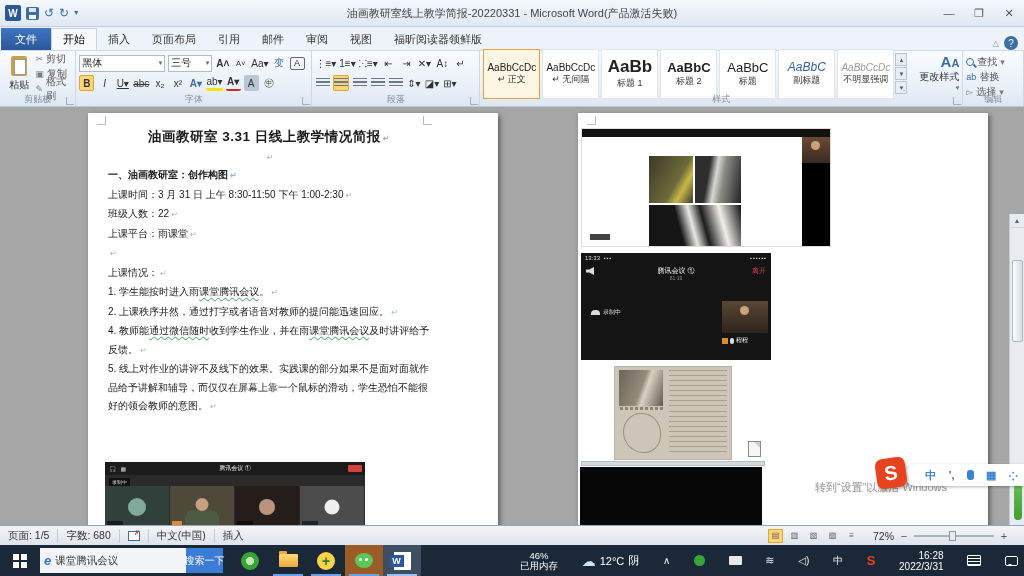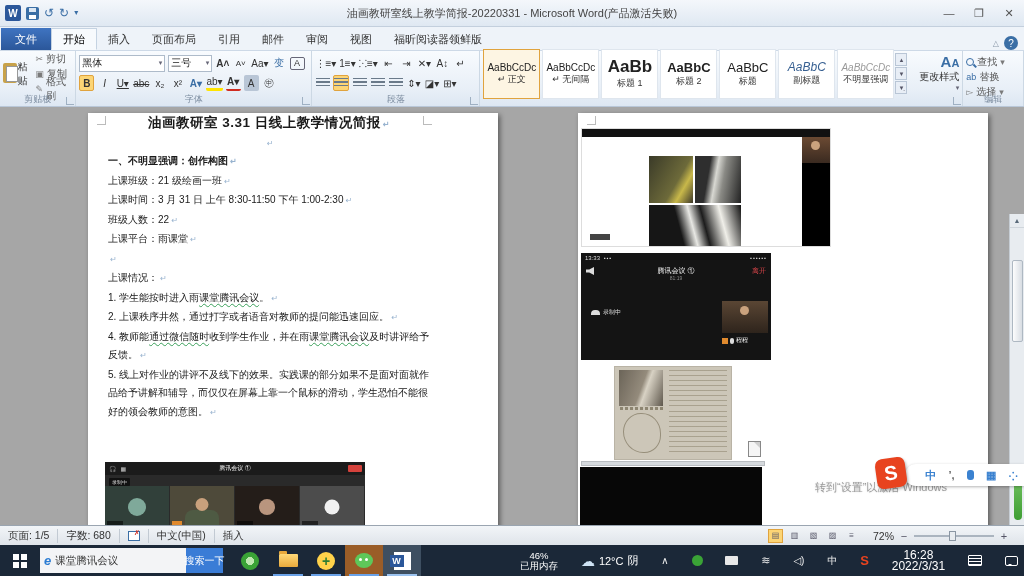--- a/index.html
+++ b/index.html
@@ -24,21 +24,21 @@
   .rtab{height:22px;padding:0 11px;display:flex;align-items:center;color:#333;font-size:11px;}
   .rtab.active{background:#f7fafd;border:1px solid #c5d3e2;border-bottom:1px solid #f7fafd;color:#000;}
   .ribbonhelp{margin-left:auto;display:flex;align-items:center;gap:5px;padding-right:6px;}
   .helpdot{width:14px;height:14px;border-radius:50%;background:#3a6ea5;color:#fff;font-size:10px;display:flex;align-items:center;justify-content:center;}
 
   
   .ribbon{position:absolute;left:0;top:51px;width:1024px;height:56px;background:linear-gradient(#f8fbfe,#e8eff7 70%,#dde7f2);border-bottom:1px solid #b9c7d8;display:flex;}
   .grp{position:relative;height:100%;border-right:1px solid #ccd8e4;padding:2px 3px 12px 3px;}
   .grp-label{position:absolute;left:0;right:0;bottom:0;text-align:center;font-size:9px;color:#7d8da0;}
   .launcher{position:absolute;right:1px;bottom:1px;width:8px;height:8px;border-left:1px solid #9fb0c2;border-bottom:1px solid #9fb0c2;font-size:6px;color:#7d8da0;}
-  .bigbtn{display:flex;flex-direction:row;align-items:center;justify-content:center;width:36px;height:42px;font-size:10px;color:#333;}
+  .bigbtn{display:flex;flex-direction:column;align-items:center;justify-content:center;width:36px;height:42px;font-size:10px;color:#333;}
   .clip-ic{width:16px;height:20px;background:#c8a24a;border-radius:2px;position:relative;margin-bottom:2px;}
   .clip-ic:before{content:"";position:absolute;left:3px;top:3px;width:10px;height:14px;background:#fff;border:1px solid #999;}
   .smallcol{display:flex;flex-direction:column;justify-content:center;gap:2px;}
   .sbtn{display:flex;align-items:center;gap:3px;font-size:10px;color:#555;height:13px;}
   .sbtn .g{color:#7a7a7a;font-size:9px;}
   .combo{height:17px;background:#fff;border:1px solid #aebbca;display:flex;align-items:center;font-size:10px;color:#222;padding:0 2px;justify-content:space-between;}
   .combo .arr{color:#667;font-size:7px;}
   .fr1,.fr2{display:flex;align-items:center;gap:3px;height:20px;}
   .ic{min-width:15px;height:16px;display:flex;align-items:center;justify-content:center;font-size:10px;color:#333;border-radius:2px;}
   .ic.on{background:#fcd575;border:1px solid #e0a33e;}
@@ -66,21 +66,21 @@
   .mag{width:8px;height:8px;border:1.5px solid #3a6ea5;border-radius:50%;position:relative;display:inline-block;}
   .mag:after{content:"";position:absolute;width:4px;height:1.5px;background:#3a6ea5;transform:rotate(45deg);right:-4px;bottom:-1px;}
 
   
   .docarea{position:absolute;left:0;top:107px;width:1024px;height:418px;background:#a6a6a6;overflow:hidden;}
   .page{position:absolute;top:6px;width:410px;height:540px;background:#fff;box-shadow:2px 2px 5px rgba(0,0,0,.45);}
   .pageL{left:88px;} .pageR{left:578px;}
   .mmark{position:absolute;width:9px;height:9px;}
   .mmark.tl{left:9px;top:3px;border-right:1px solid #bbb;border-bottom:1px solid #bbb;}
   .mmark.tr{right:66px;top:3px;border-left:1px solid #bbb;border-bottom:1px solid #bbb;}
-  .doctext{position:absolute;left:20px;top:0;width:322px;color:#1a1a1a;}
+  .doctext{position:absolute;left:20px;top:14px;width:322px;color:#1a1a1a;}
   .docline{font-size:10px;line-height:18.5px;min-height:18.5px;word-break:break-all;}
   .docline::after{content:"↵";color:#98b3cf;font-size:8px;margin-left:2px;}
   .docline.t{font-size:13.5px;font-weight:bold;text-align:center;line-height:20px;min-height:20px;letter-spacing:.5px;}
   .docline.c{text-align:center;line-height:16px;min-height:16px;}
   .docline.b{font-weight:bold;}
   .w{text-decoration:underline wavy #3aa05a;text-decoration-thickness:1px;text-underline-offset:2px;}
 
   
   .meetshot{position:absolute;left:17px;top:349px;width:260px;height:176px;background:#2a2a2a;overflow:hidden;}
   .meet-top{height:13px;background:#1b1b1b;display:flex;align-items:center;color:#ddd;position:relative;}
@@ -188,21 +188,21 @@
   .wdoc:before{content:"W";position:absolute;left:-4px;top:3px;width:14px;height:12px;background:#2b579a;color:#fff;font-size:9px;font-weight:bold;display:flex;align-items:center;justify-content:center;}
   .tright{position:absolute;left:520px;right:6px;top:0;height:31px;display:flex;align-items:center;justify-content:space-between;font-size:10px;}
   .mem{text-align:center;font-size:9.5px;line-height:10px;}
   .weath{display:flex;align-items:center;gap:4px;font-size:11px;}
   .cloudg{color:#cfe3f5;font-size:14px;}
   .ti{font-size:10px;color:#eee;}
   .gdot2{width:11px;height:11px;border-radius:50%;background:#3aa336;display:inline-block;}
   .cardic{width:13px;height:9px;background:#e8e8e8;border-radius:1px;display:inline-block;}
   .wifiic{font-size:11px;}
   .sg2{color:#e8431f;font-weight:bold;font-size:13px;}
-  .clock{text-align:center;font-size:12px;line-height:11px;}
+  .clock{text-align:right;font-size:10px;line-height:11px;}
   .msgic{width:14px;height:11px;border:1px solid #fff;border-radius:1px;background:repeating-linear-gradient(180deg,transparent 0 2px,#fff 2px 3px);}
   .bubic{width:13px;height:10px;border:1px solid #fff;border-radius:2px;position:relative;}
   .bubic:before{content:"";position:absolute;left:2px;bottom:-3px;border:2px solid transparent;border-top-color:#fff;}
 </style>
 </head>
 <body>
 
 <div class="titlebar">
   <div class="qat">
     <span class="wicon">W</span>
@@ -364,20 +364,21 @@
     <div class="stscroll">
         <span>▲</span>
         <span>▼</span>
         <span>▼̱</span>
       </div>
     <div class="chgstyle">
       <span class="AA">A<span style="font-size:11px;">A</span></span>
       <span>更改样式</span>
       <span style="font-size:7px;color:#667;">▾</span>
     </div>
+    <div class="grp-label">样式</div>
     <div class="launcher"></div>
   </div>
 
   <div class="grp" style="width:62px;">
     <div class="edcol">
       <div class="sbtn">
           <span class="mag"></span>
           <span>查找</span>
           <span class="g">▾</span>
         </div>
@@ -396,22 +397,21 @@
 </div>
 
 <div class="docarea">
 
   <div class="page pageL">
     <div class="mmark tl"></div>
     <div class="mmark tr"></div>
     <div class="doctext" id="docText">
         <p class="docline t"><span>油画教研室 3.31 日线上教学情况简报</span></p>
         <p class="docline c"><span></span></p>
-        <p class="docline b"><span>一、不明显强调：创作构图</span></p>
-        <p class="docline"><span>上课班级：21 级绘画一班</span></p>
+        <p class="docline b"><span>一、油画教研室：创作构图</span></p>
         <p class="docline"><span>上课时间：3 月 31 日  上午 8:30-11:50 下午 1:00-2:30</span></p>
         <p class="docline"><span>班级人数：22</span></p>
         <p class="docline"><span>上课平台：雨课堂</span></p>
         <p class="docline"><span></span></p>
         <p class="docline"><span>上课情况：</span></p>
         <p class="docline"><span>1. 学生能按时进入雨</span><span class="w">课堂腾讯会议</span><span>。</span></p>
         <p class="docline"><span>2. 上课秩序井然，通过打字或者语音对教师的提问能迅速回应。</span></p>
         <p class="docline"><span>4. 教师能</span><span class="w">通过微信随时</span><span>收到学生作业，并在雨</span><span class="w">课堂腾讯会议</span><span>及时讲评给予反馈。</span></p>
         <p class="docline"><span>5. 线上对作业的讲评不及线下的效果。实践课的部分如果不是面对面就作品给予讲解和辅导，而仅仅在屏幕上靠一个鼠标的滑动，学生恐怕不能很好的领会教师的意图。</span></p>
       </div>

